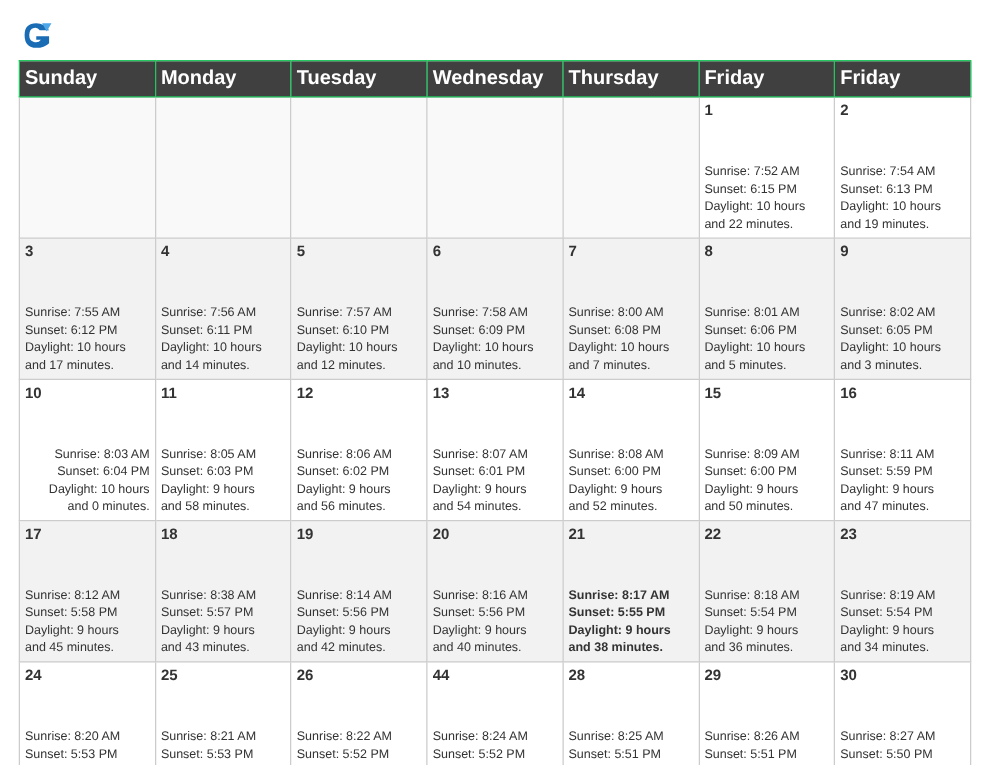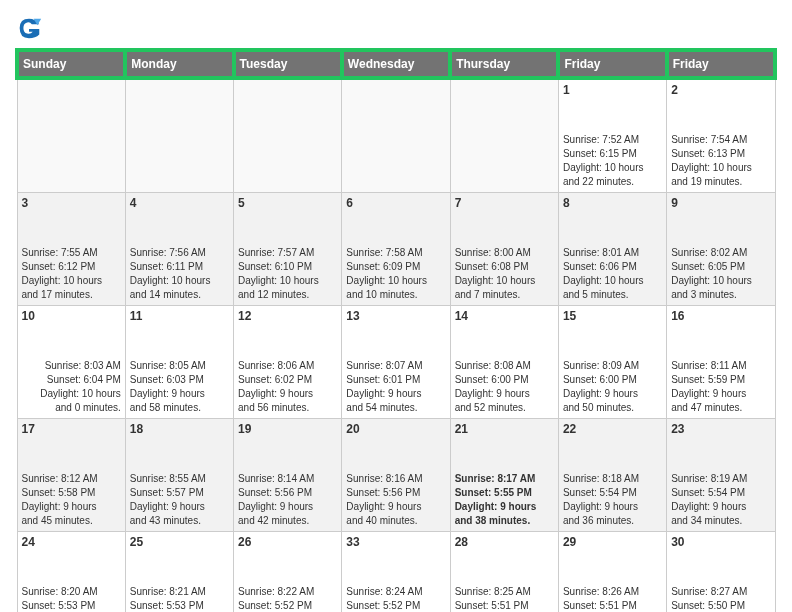--- a/index.html
+++ b/index.html
@@ -57,26 +57,26 @@
     .subtitle {
       font-size: 15px;
       color: #555;
     }
     table {
       width: 100%;
       border-collapse: collapse;
       table-layout: fixed;
     }
     th {
-      background-color: #737373;
+      background-color: #404040;
       color: #fff;
-      font-size: 12px;
+      font-size: 16px;
       padding: 5px 4px;
       text-align: left;
-      border: 4px solid #22c55e;
+      border: 1px solid #22c55e;
     }
     td {
       vertical-align: top;
       border: 1px solid #ccc;
       padding: 3px 4px;
       font-size: 10px;
       color: #333;
       height: 78px;
       background: #fff;
     }
@@ -259,21 +259,21 @@
         <tr>
           <td class="alt-row">
             <span class="day-num">17</span>
             <div class="day-info" style="white-space: pre-line;">Sunrise: 8:12 AM
 Sunset: 5:58 PM
 Daylight: 9 hours
 and 45 minutes.</div>
           </td>
           <td class="alt-row">
             <span class="day-num">18</span>
-            <div class="day-info" style="white-space: pre-line;">Sunrise: 8:55 AM
+            <div class="day-info" style="white-space: pre-line;">Sunrise: 8:38 AM
 Sunset: 5:57 PM
 Daylight: 9 hours
 and 43 minutes.</div>
           </td>
           <td class="alt-row">
             <span class="day-num">19</span>
             <div class="day-info" style="white-space: pre-line;">Sunrise: 8:14 AM
 Sunset: 5:56 PM
 Daylight: 9 hours
 and 42 minutes.</div>
@@ -323,21 +323,21 @@
 and 31 minutes.</div>
           </td>
           <td>
             <span class="day-num">26</span>
             <div class="day-info" style="white-space: pre-line;">Sunrise: 8:22 AM
 Sunset: 5:52 PM
 Daylight: 9 hours
 and 29 minutes.</div>
           </td>
           <td>
-            <span class="day-num">33</span>
+            <span class="day-num">44</span>
             <div class="day-info" style="white-space: pre-line;">Sunrise: 8:24 AM
 Sunset: 5:52 PM
 Daylight: 9 hours
 and 27 minutes.</div>
           </td>
           <td>
             <span class="day-num">28</span>
             <div class="day-info" style="white-space: pre-line;">Sunrise: 8:25 AM
 Sunset: 5:51 PM
 Daylight: 9 hours

